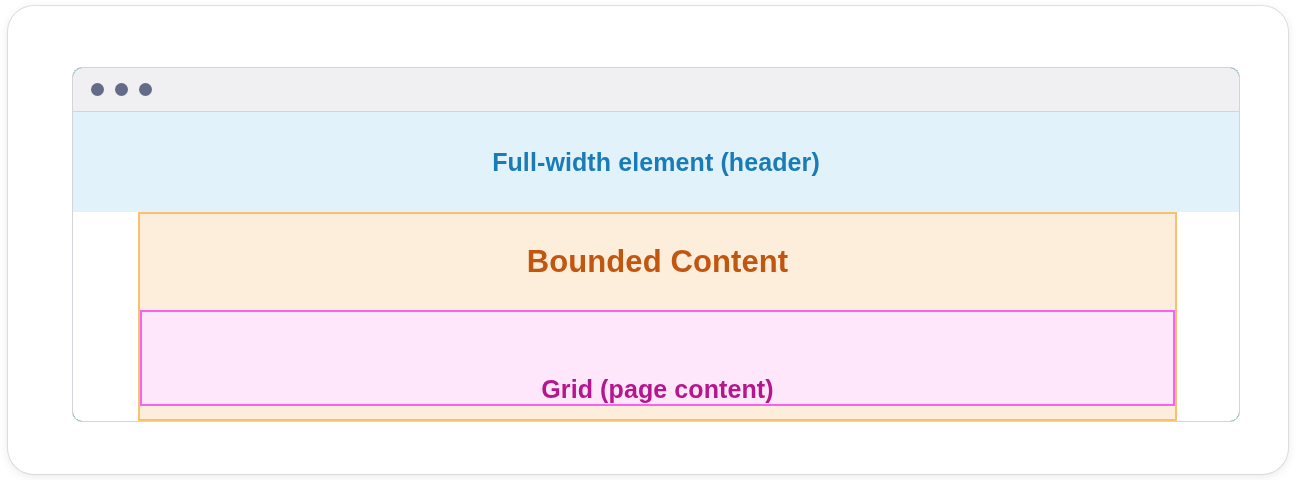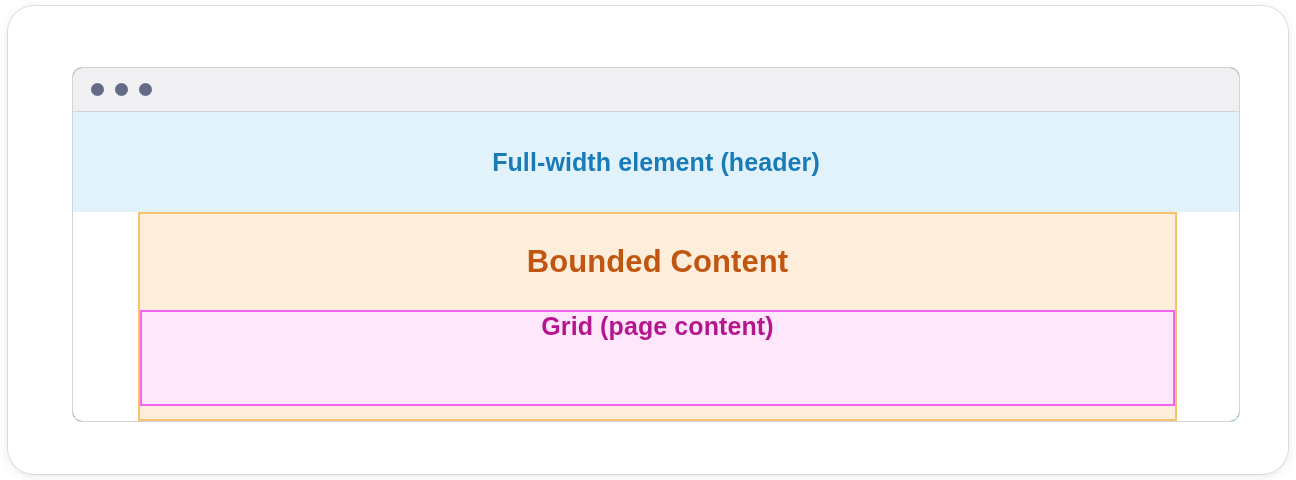--- a/index.html
+++ b/index.html
@@ -121,21 +121,21 @@
   .grid-box {
     position: absolute;
     left: 0px;
     top: 96px;
     width: 1035px;
     height: 96px;
     background: #fee7fa;
     border: 2px solid #f563f0;
     box-sizing: border-box;
     display: flex;
-    align-items: flex-start;
+    align-items: flex-end;
     justify-content: center;
   }
   .grid-label {
     font-size: 25px;
     font-weight: bold;
     color: #b5168e;
     letter-spacing: 0.1px;
   }
 </style>
 </head>

